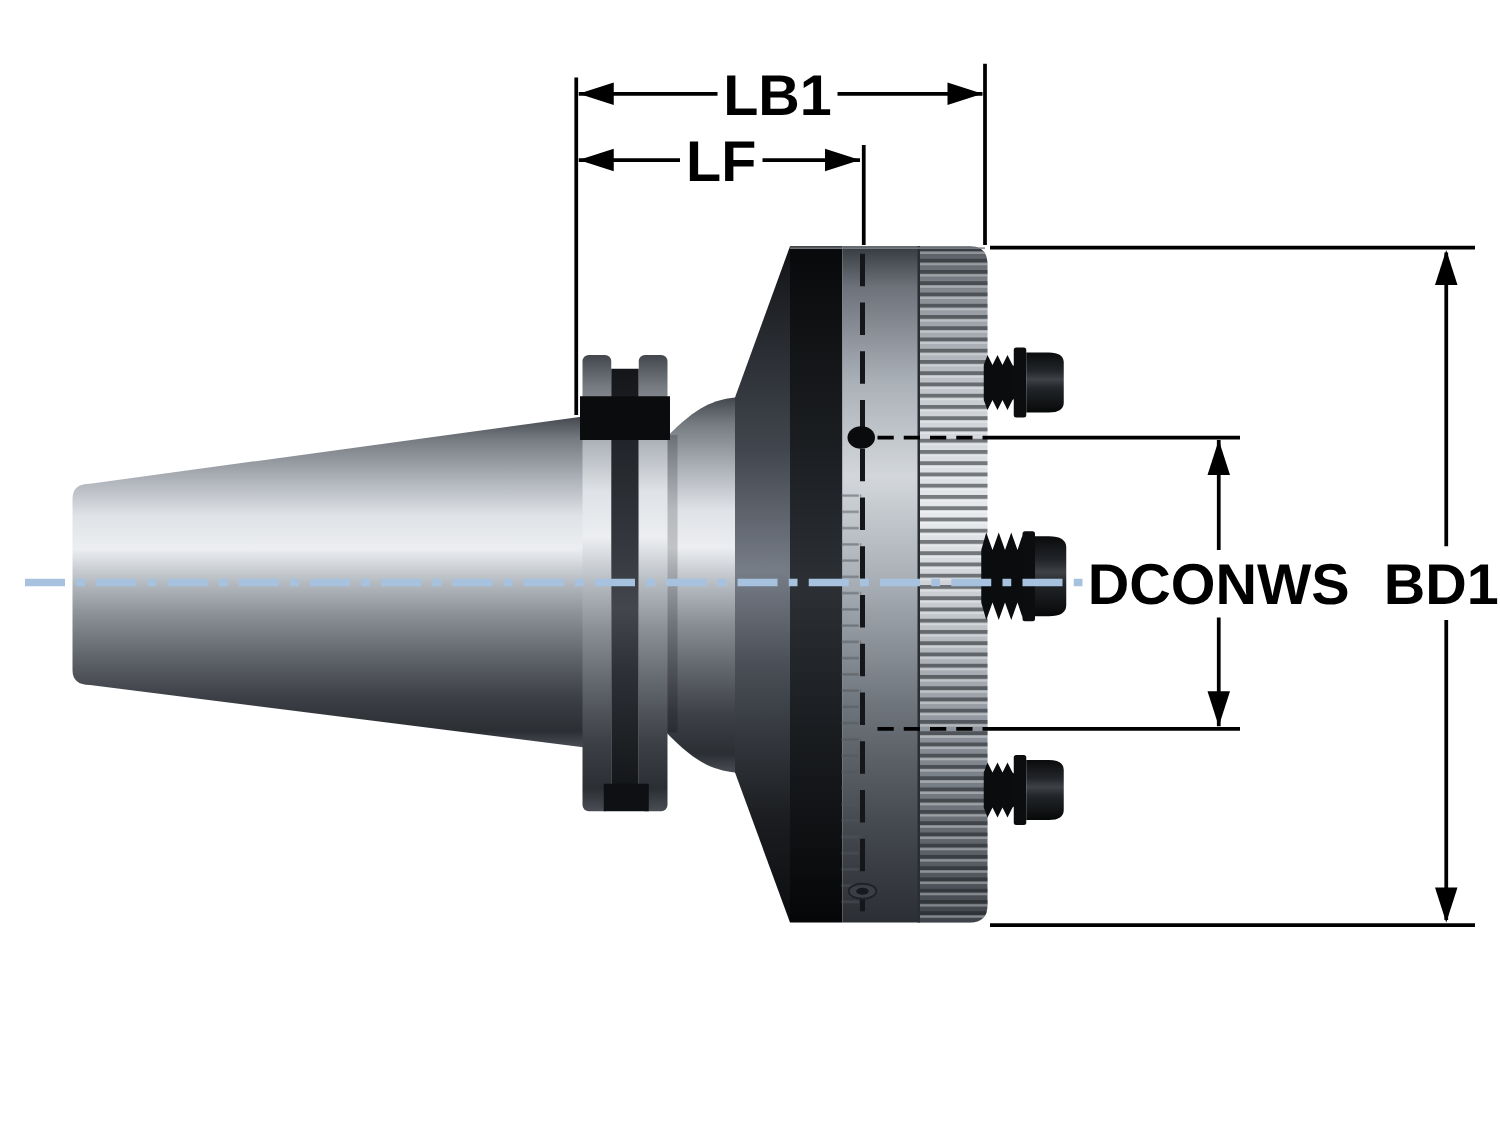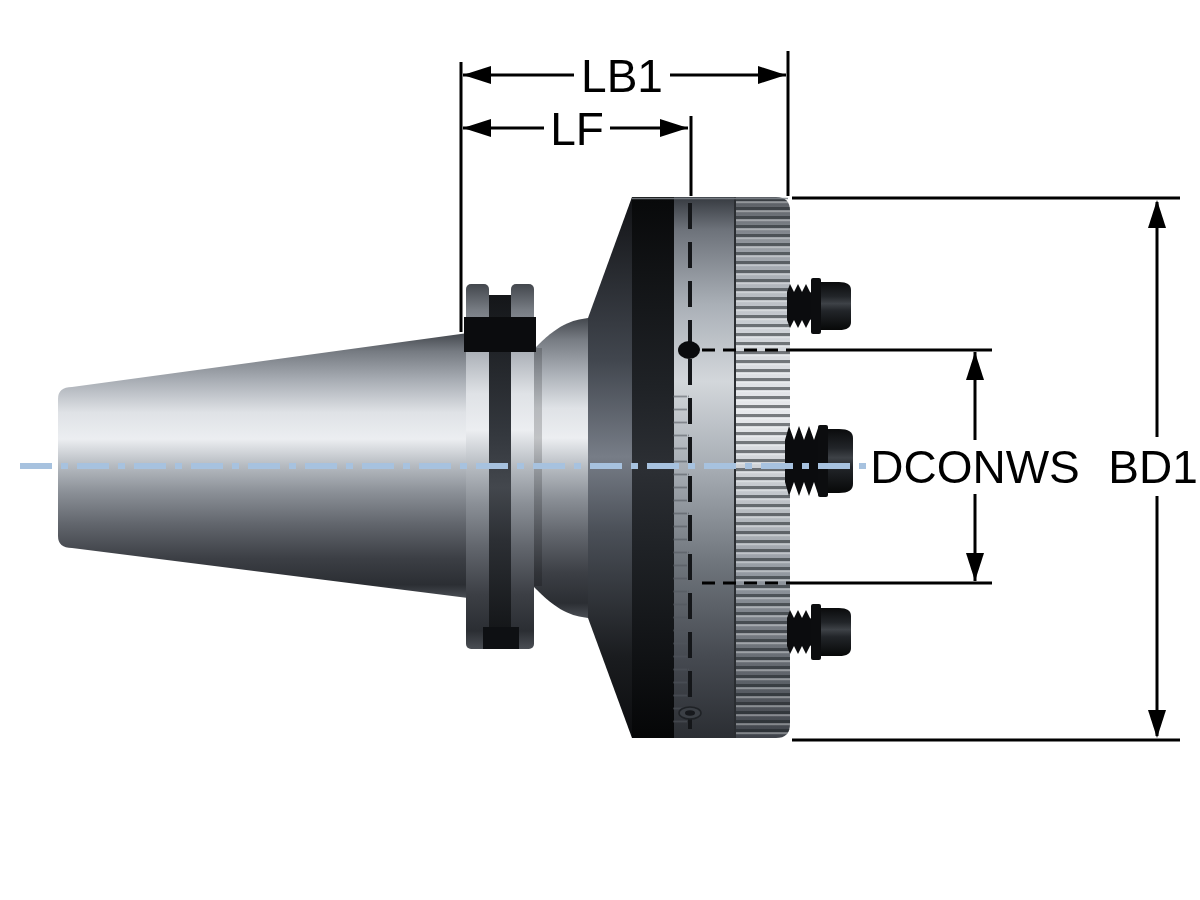--- a/index.html
+++ b/index.html
@@ -1,16 +1,16 @@
 <!DOCTYPE html>
 <html><head>
 <meta charset="utf-8">
 <style>
   html, body { margin: 0; padding: 0; background: #ffffff; }
-  .stage { width: 1200px; height: 900px; position: relative; background: #ffffff; overflow: hidden; }
+  .stage { width: 1200px; height: 900px; position: relative; background: #ffffff; overflow: hidden; font-weight: bold; }
   svg { display: block; }
   text.dim-label {
     font-family: "Liberation Sans", sans-serif;
     font-size: 46px;
     fill: #000000;
     text-anchor: middle;
   }
 </style>
 </head>
 <body>

